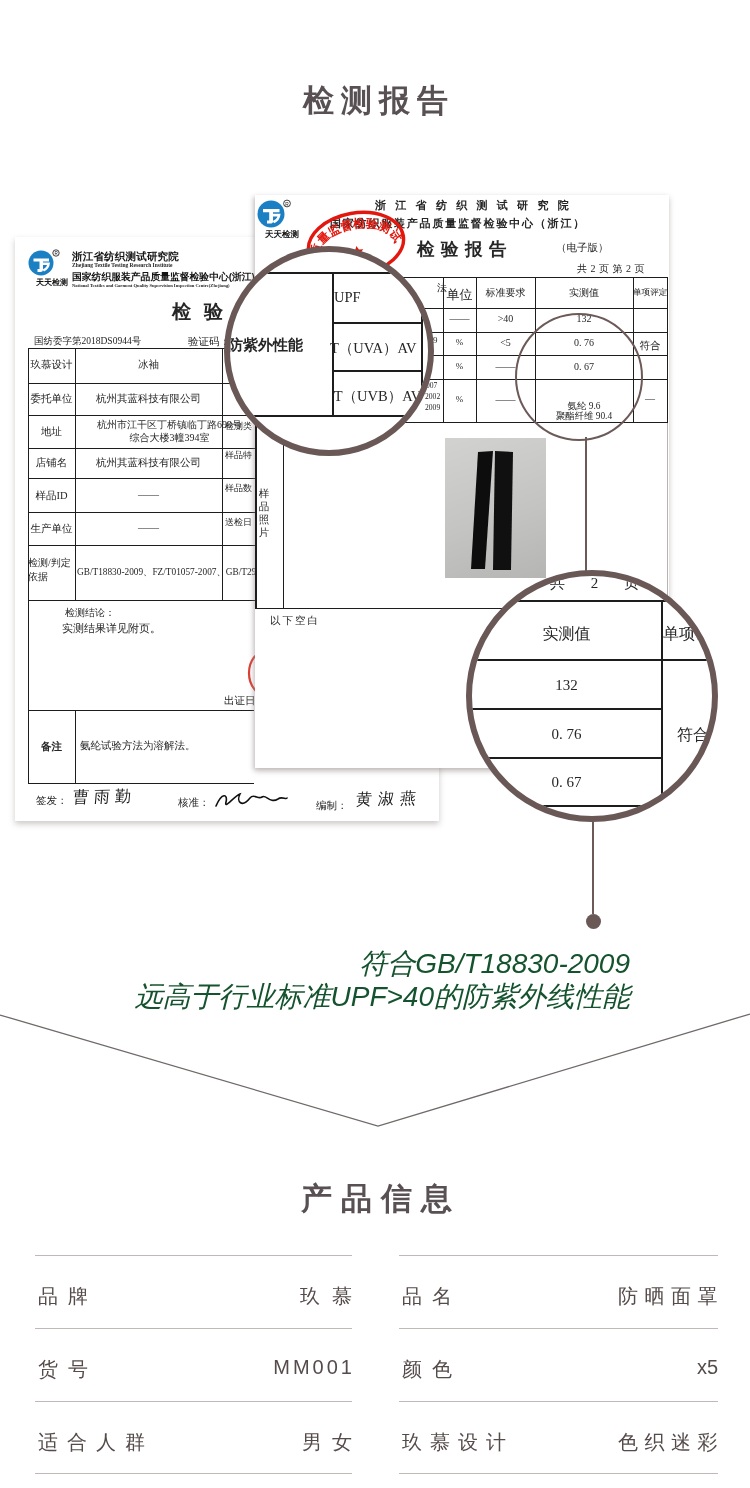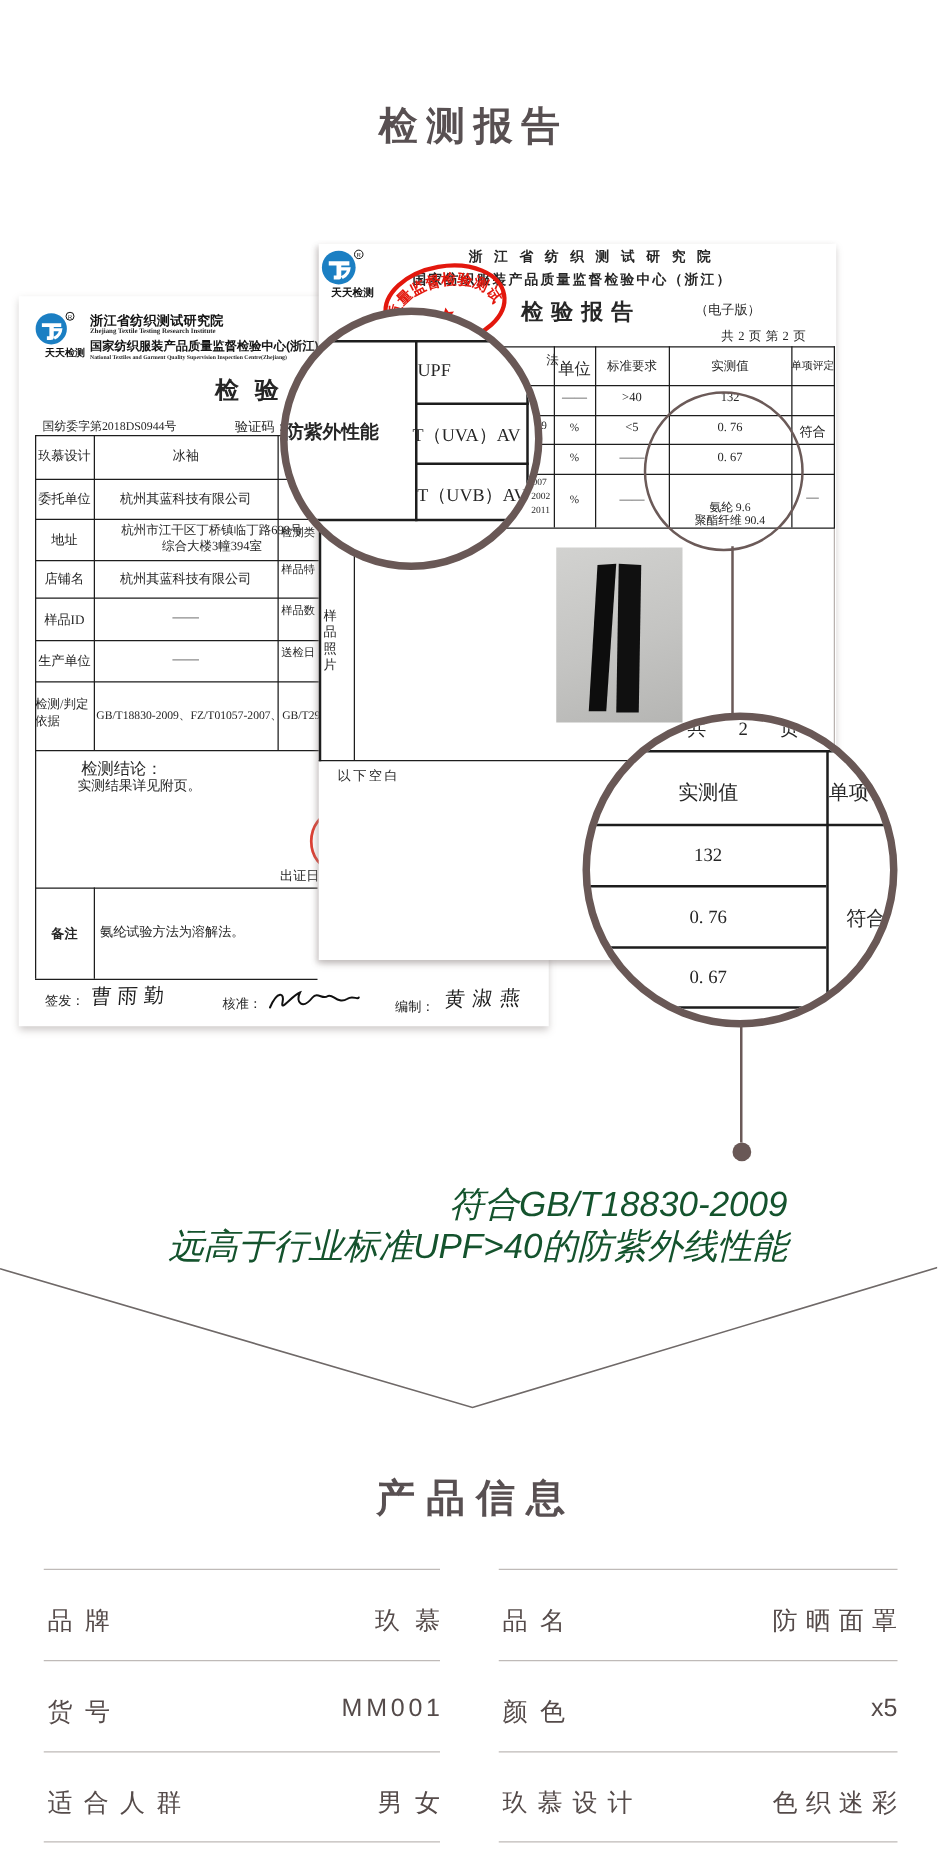--- a/index.html
+++ b/index.html
@@ -80,21 +80,21 @@
 </div>
 
 <div>
   <div class="s" style="left:222px;top:420px;width:33px;text-align:center;font-size:9px;">检测类</div>
   <div class="s" style="left:222px;top:449px;width:33px;text-align:center;font-size:9px;">样品特</div>
   <div class="s" style="left:222px;top:482px;width:33px;text-align:center;font-size:9px;">样品数</div>
   <div class="s" style="left:222px;top:516px;width:33px;text-align:center;font-size:9px;">送检日</div>
 </div>
 
 <div>
-  <div class="s" style="left:30px;top:606px;font-size:13px;padding-left:35px;">检测结论：</div>
+  <div class="s" style="left:30px;top:606px;font-size:10px;padding-left:35px;">检测结论：</div>
   <div class="s" style="left:62px;top:621px;font-size:11px;">实测结果详见附页。</div>
   <div class="s" style="left:224px;top:694px;font-size:10.5px;">出证日期</div>
 </div>
 
 <svg class="a" style="left:242px;top:648px;" width="16" height="50" viewBox="0 0 16 50">
   <ellipse cx="24" cy="25" rx="17" ry="22" fill="none" stroke="#d92b1e" stroke-width="2.2" opacity=".9"></ellipse>
 </svg>
 
 <div>
   <div class="s" style="left:28px;top:740px;width:47px;text-align:center;font-size:10.5px;font-weight:bold;">备注</div>
@@ -192,21 +192,21 @@
   <div class="s" style="left:535px;top:380px;width:98px;text-align:center;font-size:9.4px;margin-top:30px;">聚酯纤维 90.4</div>
   <div class="s" style="left:535px;top:400px;width:98px;text-align:center;font-size:9.4px;">氨纶 9.6</div>
   <div class="s" style="left:633px;top:393px;width:34px;text-align:center;font-size:10px;">—</div>
 </div>
 
 <div>
   <div class="s" style="left:437px;top:281px;font-size:10px;">法</div>
   <div class="s" style="left:433px;top:335px;font-size:9px;">9</div>
   <div class="s" style="left:426px;top:381px;font-size:7.6px;">007</div>
   <div class="s" style="left:425px;top:392px;font-size:7.6px;">2002</div>
-  <div class="s" style="left:425px;top:403px;font-size:7.6px;">2011</div>
+  <div class="s" style="left:425px;top:403px;font-size:7.6px;">2009</div>
 </div>
 
 <div class="a" style="left:445px;top:438px;width:101px;height:140px;background:linear-gradient(160deg,#d2d2d0,#c4c4c2 55%,#b5b5b3);">
   <svg width="101" height="140" viewBox="0 0 101 140">
     <polygon points="33,14 48,13 40,131 26,131" fill="#0d0d0d"></polygon>
     <polygon points="50,13 68,14 66,132 48,132" fill="#101010"></polygon>
   </svg>
 </div>
 
 <div>

